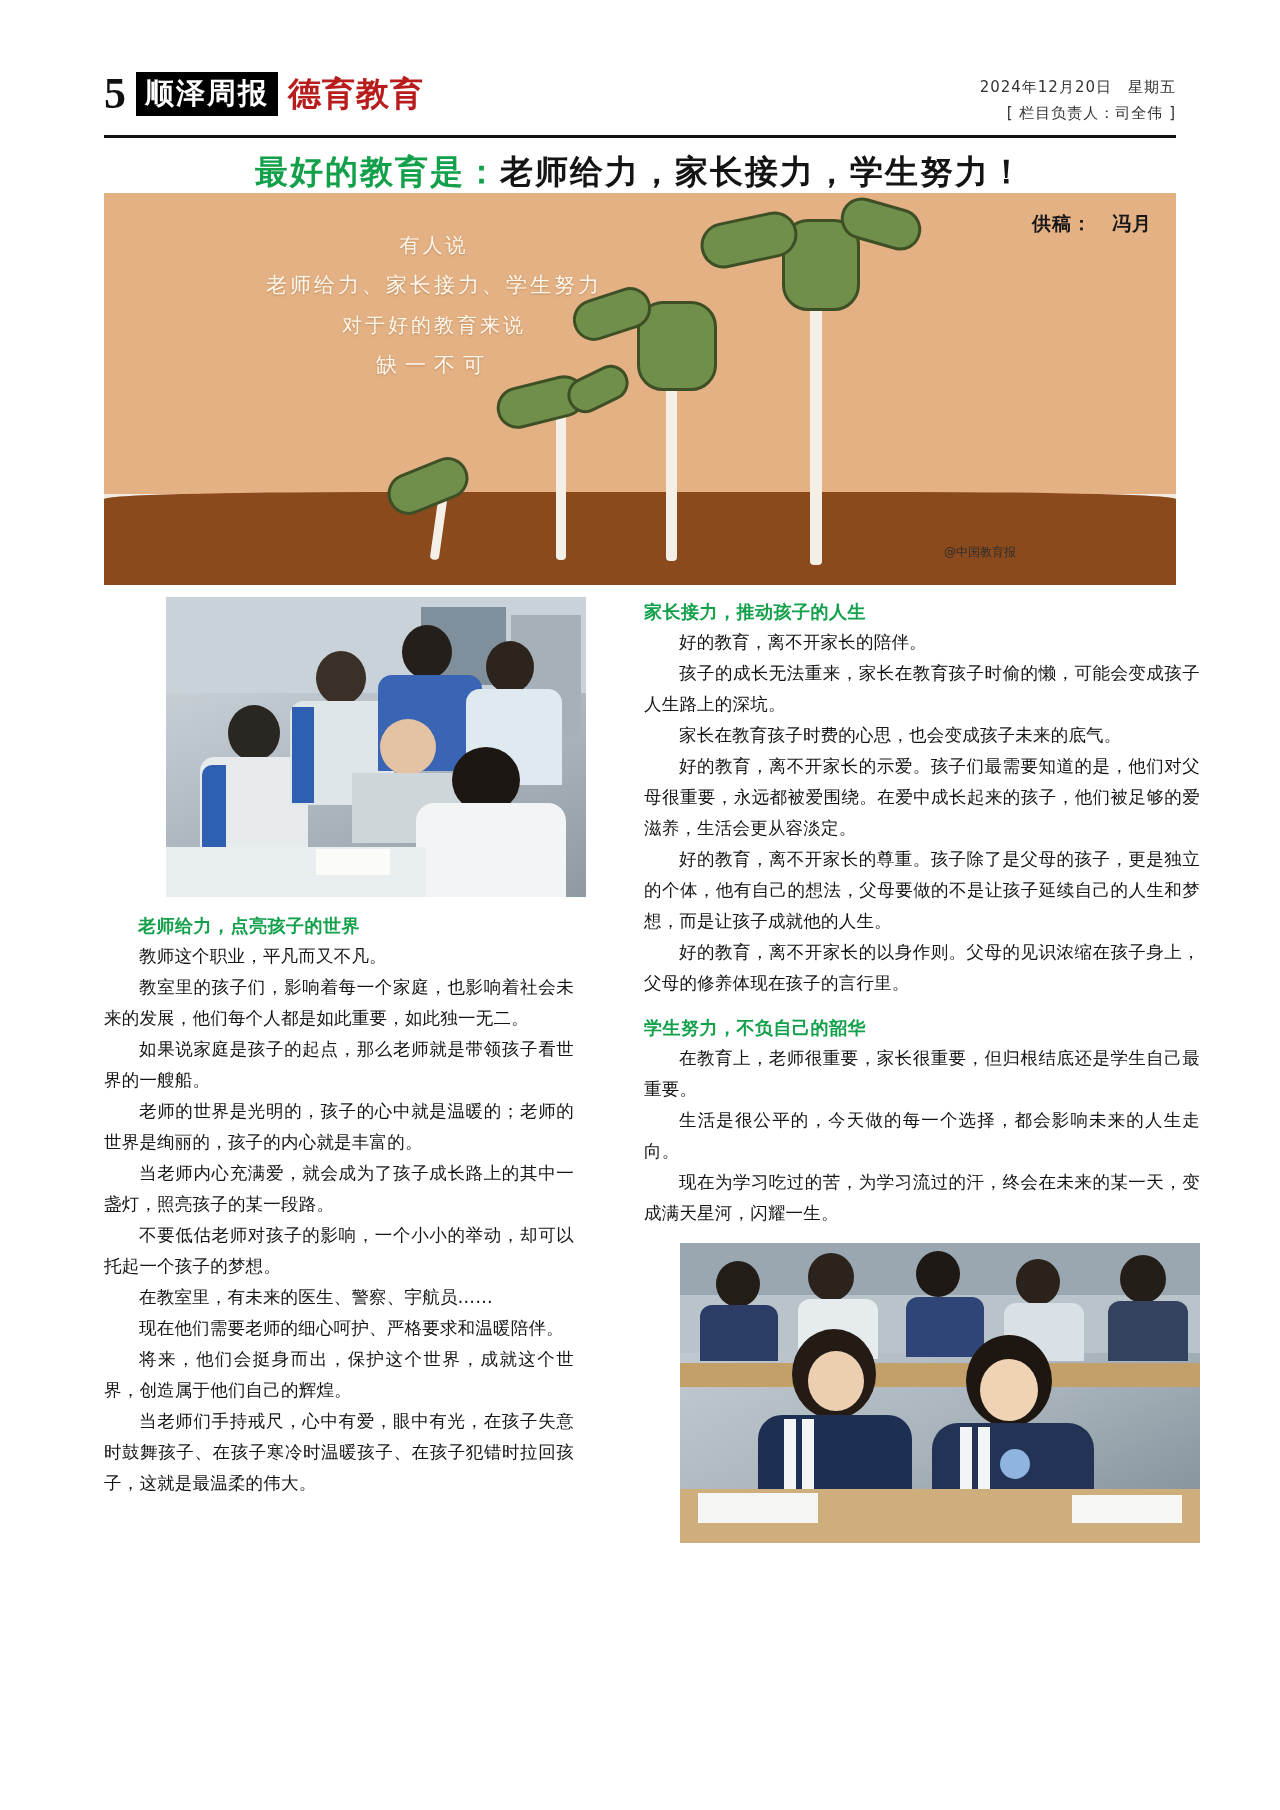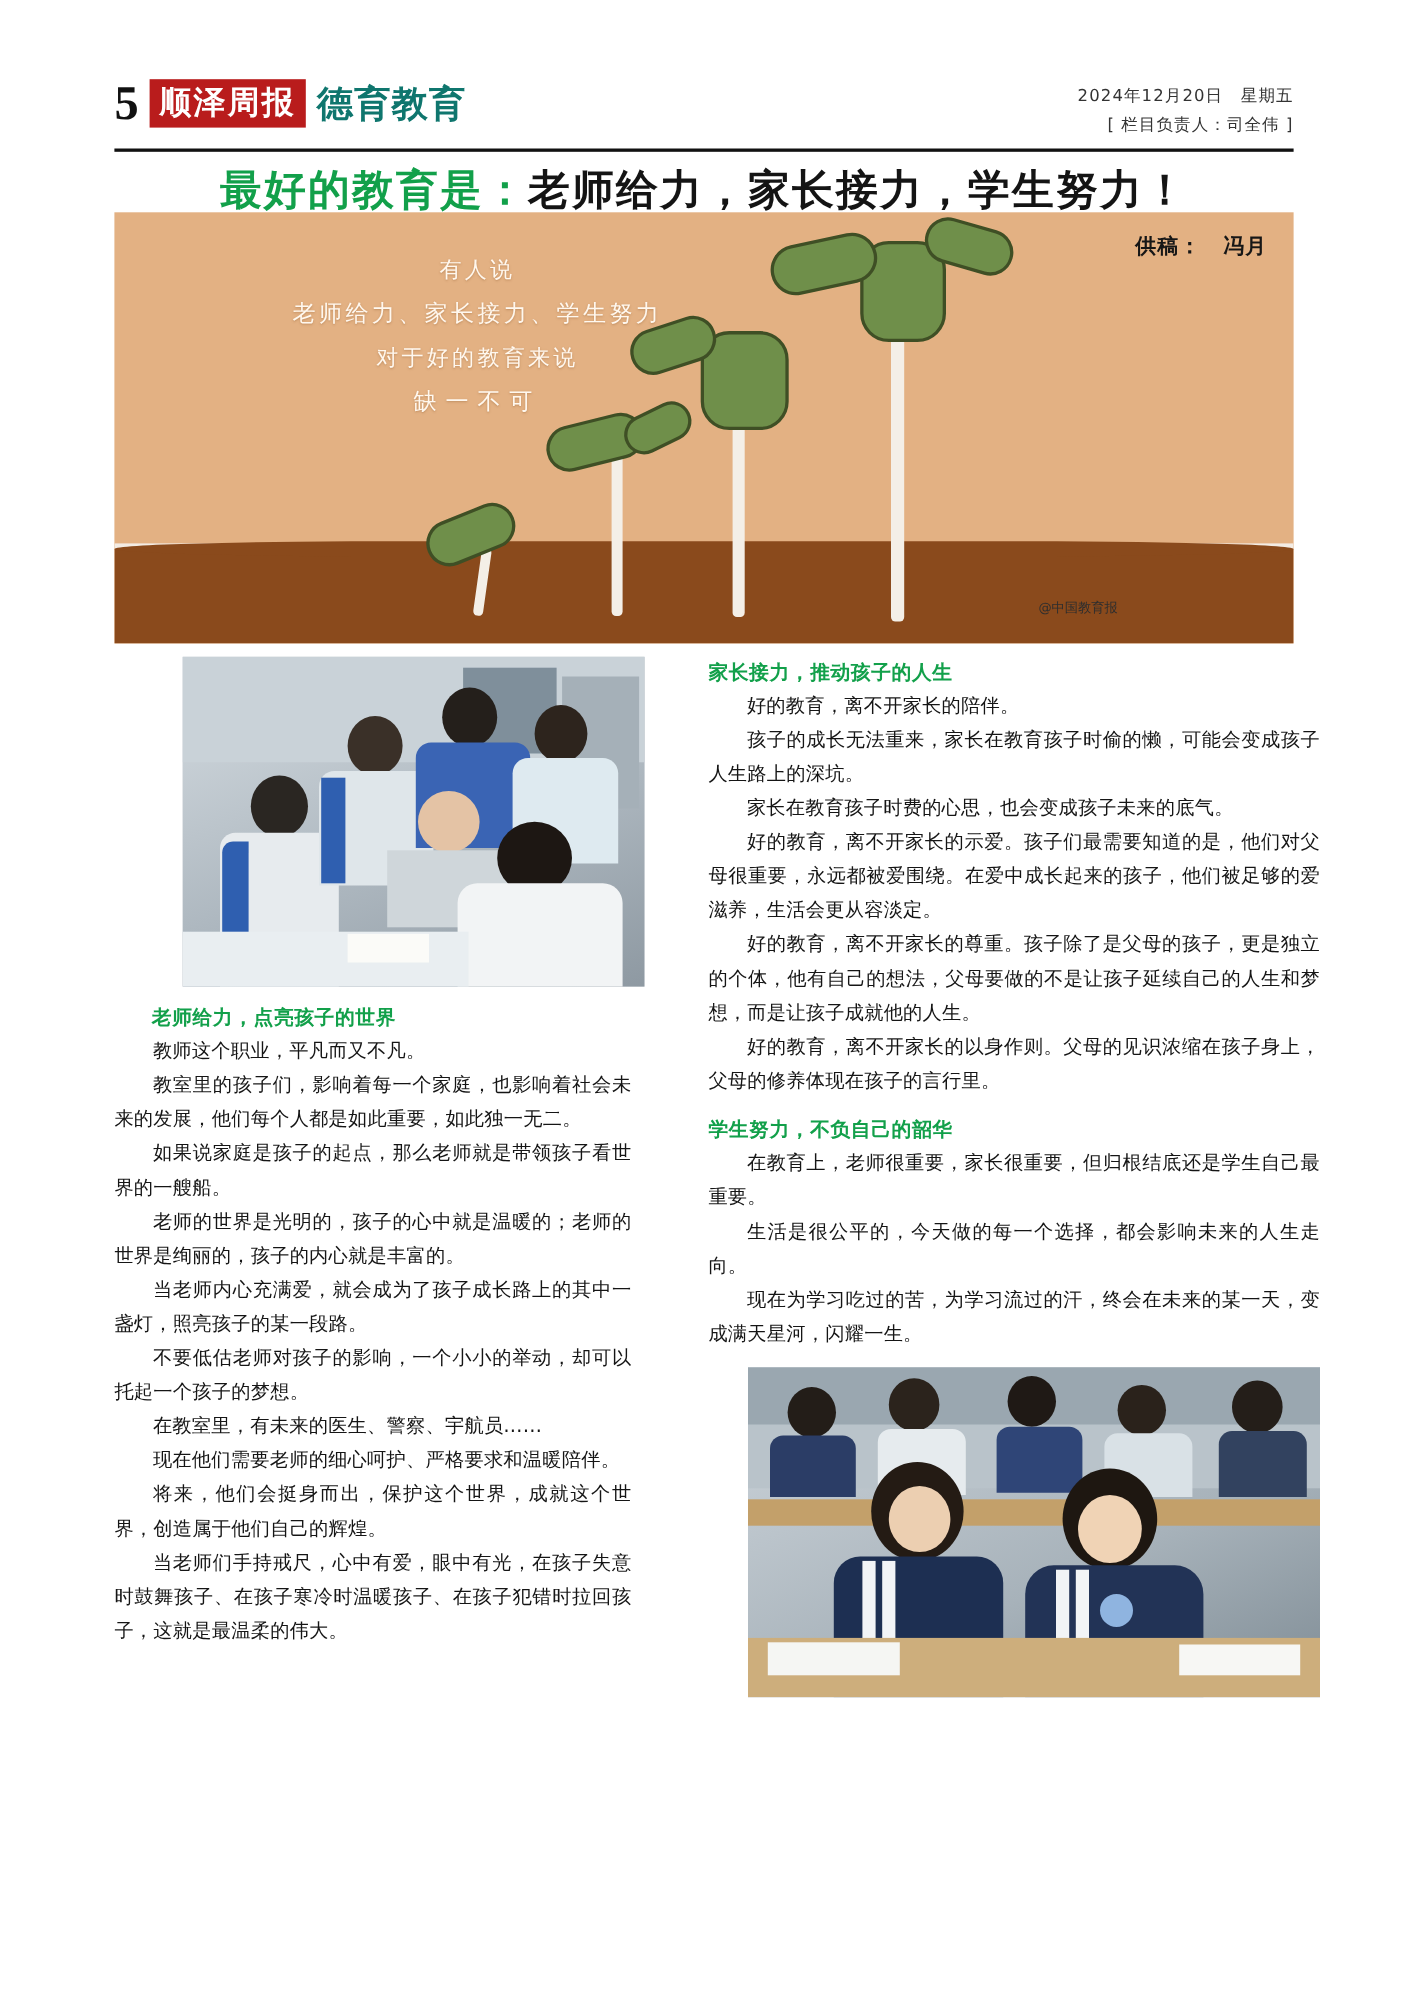--- a/index.html
+++ b/index.html
@@ -39,34 +39,34 @@
     gap: 10px;
   }
   .page-number {
     font-size: 44px;
     font-weight: bold;
     line-height: 48px;
     color: #111;
     font-family: "Liberation Serif", serif;
   }
   .paper-badge {
-    background: #b91c1c;
+    background: #000000;
     color: #fff;
     font-size: 29px;
     font-weight: bold;
     letter-spacing: 2px;
     padding: 5px 9px 7px 9px;
     line-height: 32px;
     font-family: "DejaVu Sans", sans-serif;
   }
   .section-title {
     font-size: 33px;
     font-weight: bold;
     letter-spacing: 1px;
-    color: #0f766e;
+    color: #b91c1c;
     line-height: 38px;
     font-family: "DejaVu Sans", sans-serif;
   }
   .mast-right {
     position: absolute;
     right: 0;
     top: 6px;
     text-align: right;
   }
   .mast-date {
@@ -93,21 +93,21 @@
     background: #111;
   }
 
   
   .headline {
     position: absolute;
     left: 104px;
     top: 150px;
     width: 1072px;
     text-align: center;
-    font-size: 38px;
+    font-size: 33px;
     font-weight: bold;
     letter-spacing: 2px;
     line-height: 44px;
     font-family: "DejaVu Sans", sans-serif;
   }
   .hl-green { color: #12a04a; }
   .hl-dark  { color: #141414; }
 
   
   .hero {

